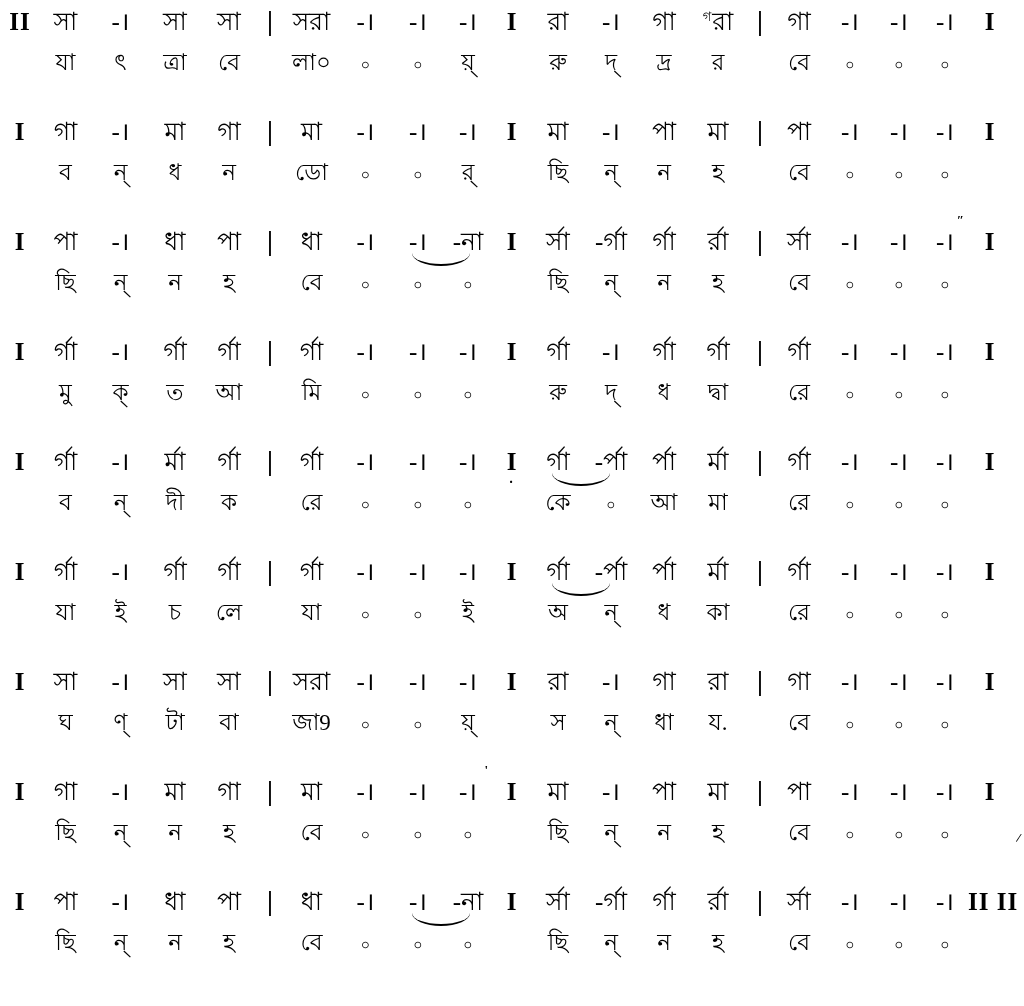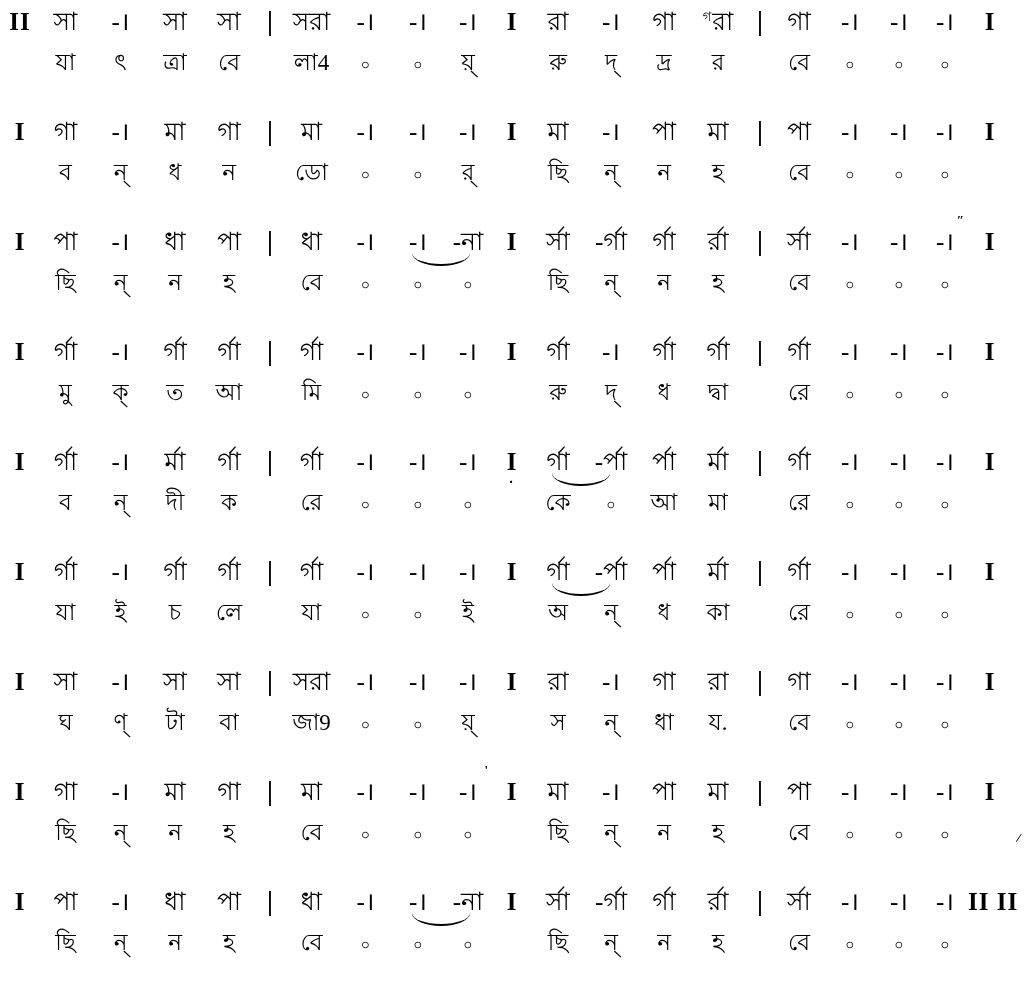--- a/index.html
+++ b/index.html
@@ -67,21 +67,21 @@
           <span class="cell">-।</span>
           <span class="cell roman">I</span>
         </div>
         <div class="line lyric-line">
           <span class="cell"></span>
           <span class="cell">যা</span>
           <span class="cell">ৎ</span>
           <span class="cell">ত্রা</span>
           <span class="cell">বে</span>
           <span class="cell"></span>
-          <span class="cell">লা4</span>
+          <span class="cell">লা০</span>
           <span class="cell dot">০</span>
           <span class="cell dot">০</span>
           <span class="cell">য়্</span>
           <span class="cell"></span>
           <span class="cell">রু</span>
           <span class="cell">দ্</span>
           <span class="cell">দ্র</span>
           <span class="cell">র</span>
           <span class="cell"></span>
           <span class="cell">বে</span>

